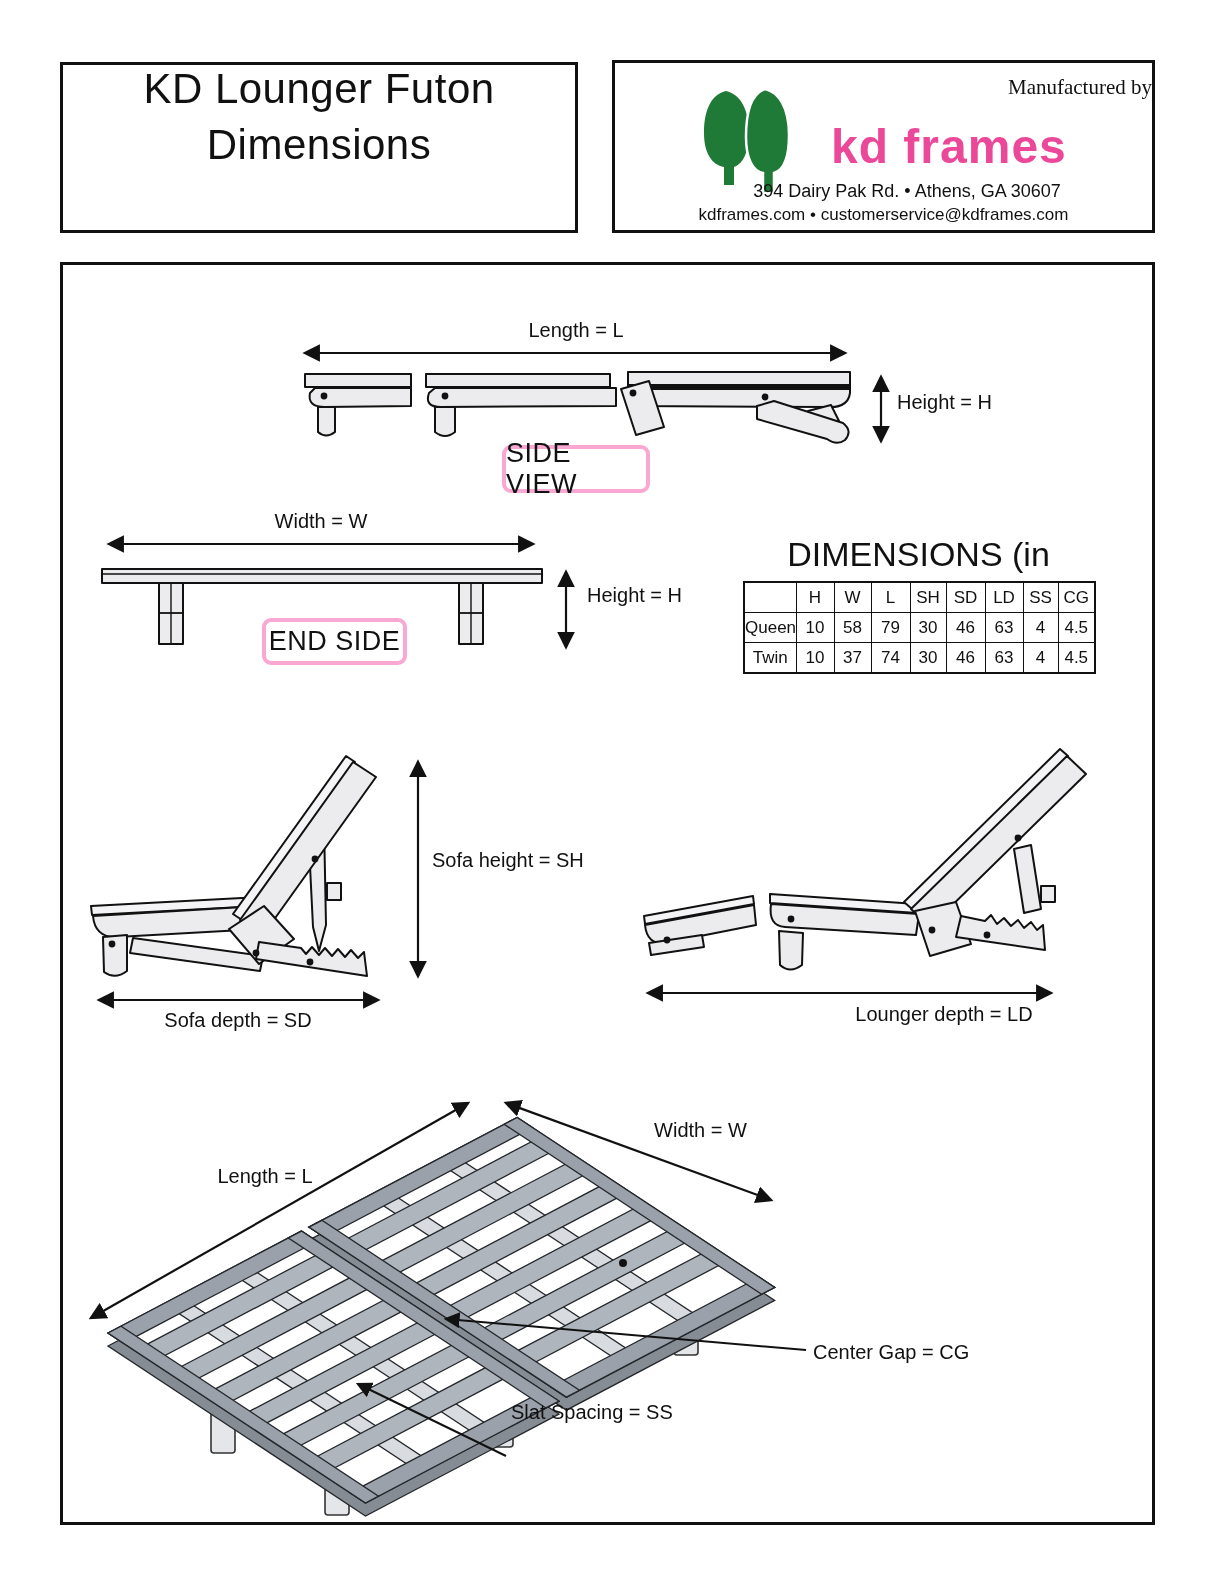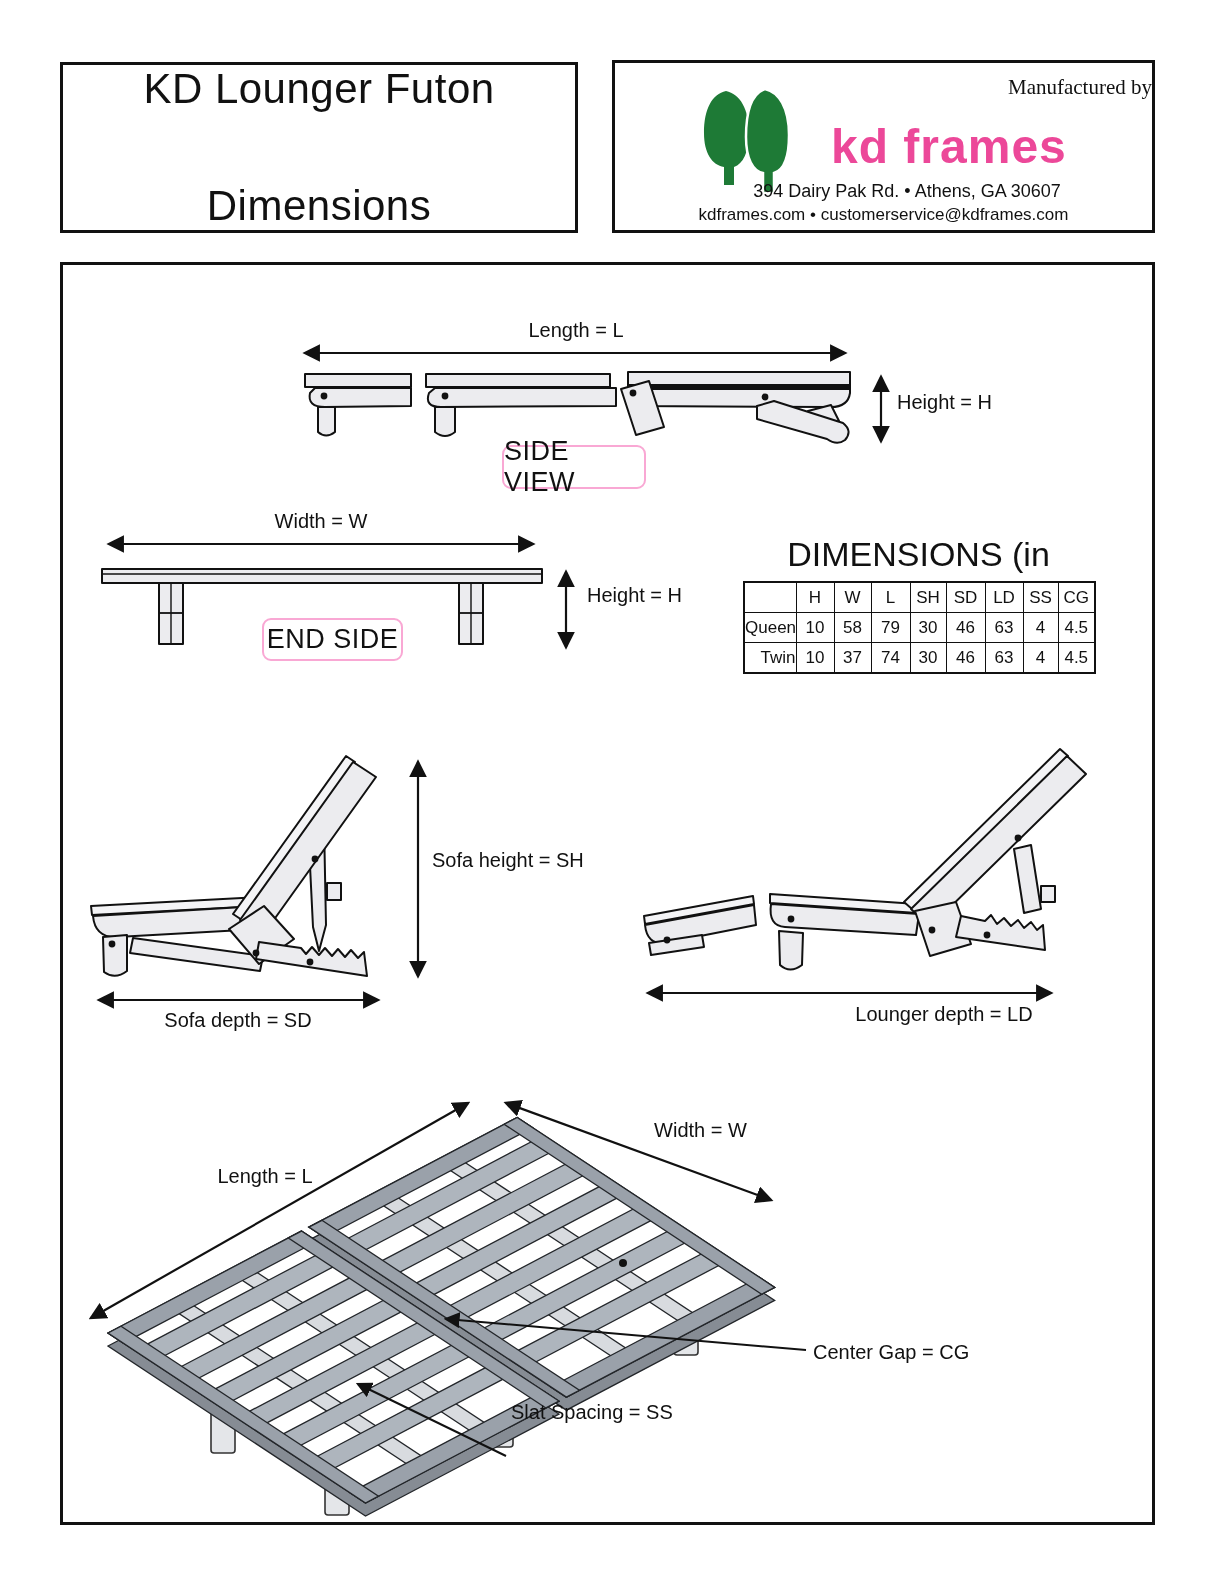--- a/index.html
+++ b/index.html
@@ -1,40 +1,40 @@
 <!DOCTYPE html>
 <html><head>
 <meta charset="utf-8">
 <style>
   html,body{margin:0;padding:0;background:#fff;}
   .page{position:relative;width:1214px;height:1571px;background:#fff;
         font-family:"Liberation Sans", sans-serif;color:#111;overflow:hidden;}
   .box{position:absolute;border:3px solid #111;background:#fff;box-sizing:border-box;}
   .title-box{left:60px;top:62px;width:518px;height:171px;display:flex;flex-direction:column;
-             align-items:center;justify-content:space-between;gap:16px;}
+             align-items:center;justify-content:flex-start;gap:8px;}
   .title-line{font-size:42px;letter-spacing:.5px;}
   .logo-box{left:612px;top:60px;width:543px;height:173px;}
   .manufactured{position:absolute;left:0;right:0;top:12px;text-align:right;
                 font-family:"Liberation Serif", serif;font-size:21px;}
   .trees{position:absolute;left:84px;top:26px;}
   .brand{position:absolute;left:216px;top:56px;font-size:48px;font-weight:700;letter-spacing:1px;}
   .addr1{position:absolute;left:0;right:0;top:118px;text-align:center;font-size:18px;padding-left:47px;}
   .addr2{position:absolute;left:0;right:0;top:142px;text-align:center;font-size:17px;}
   .main-box{left:60px;top:262px;width:1095px;height:1263px;}
   .canvas{position:absolute;left:0;top:0;}
   .lbl{position:absolute;font-size:20px;white-space:nowrap;}
   .ctr{text-align:center;}
-  .view-tag{position:absolute;border:2px solid #f9a8d4;border-radius:9px;background:#fff;
+  .view-tag{position:absolute;border:4px solid #f9a8d4;border-radius:9px;background:#fff;
             display:flex;align-items:center;justify-content:center;font-size:27px;letter-spacing:.5px;}
   .dim-title{position:absolute;font-size:34px;text-align:center;}
   table.dims{position:absolute;border-collapse:collapse;table-layout:fixed;background:#fff;}
   table.dims td{border:1.6px solid #111;font-size:17px;text-align:center;padding:0;height:29px;
                 overflow:hidden;}
   table.dims{border:2.5px solid #111;}
-  table.dims td.rowlab{text-align:right;padding-left:0;}
+  table.dims td.rowlab{text-align:center;padding-left:0;}
 </style>
 </head>
 <body>
 
 <div class="page">
 
   <div class="box title-box">
     <div class="title-line">KD Lounger Futon</div>
     <div class="title-line">Dimensions</div>
   </div>

